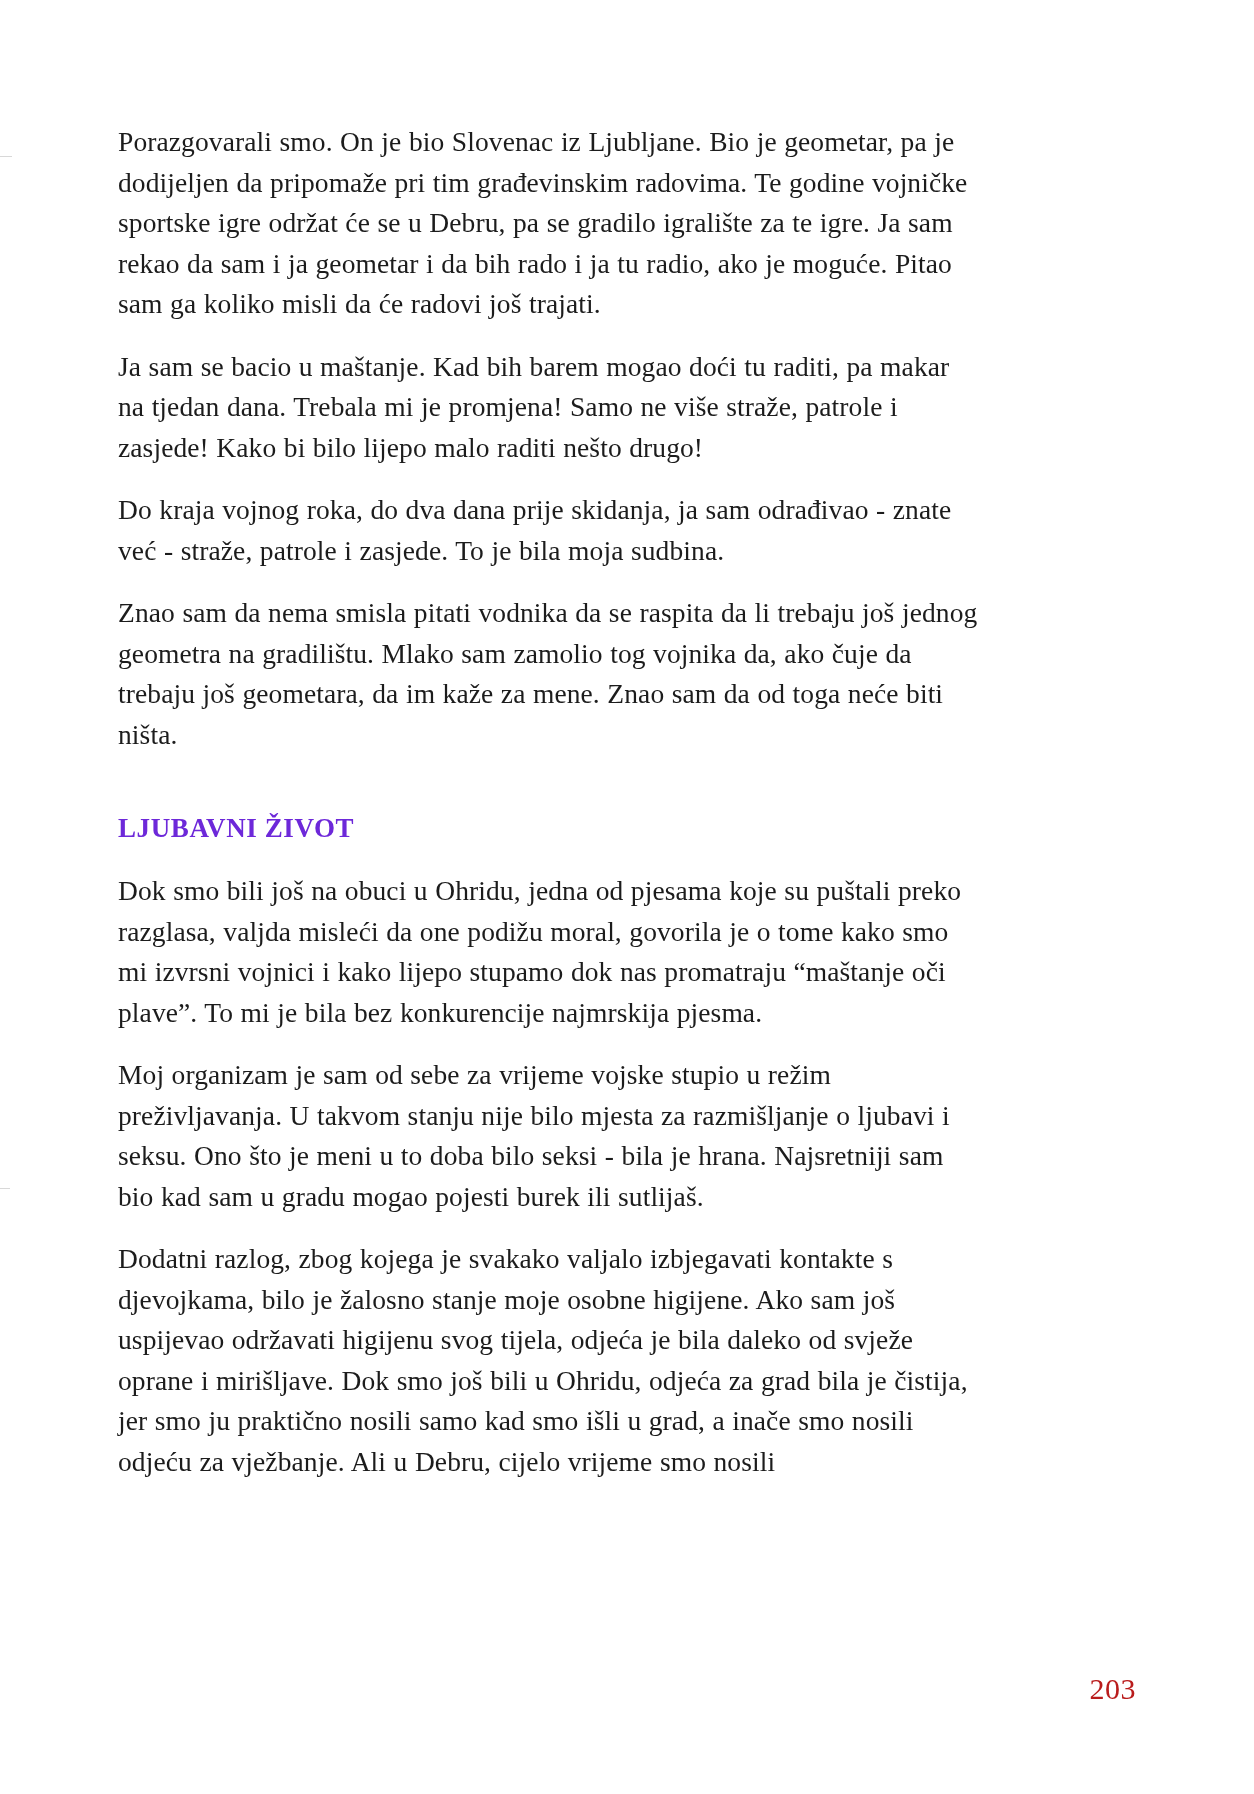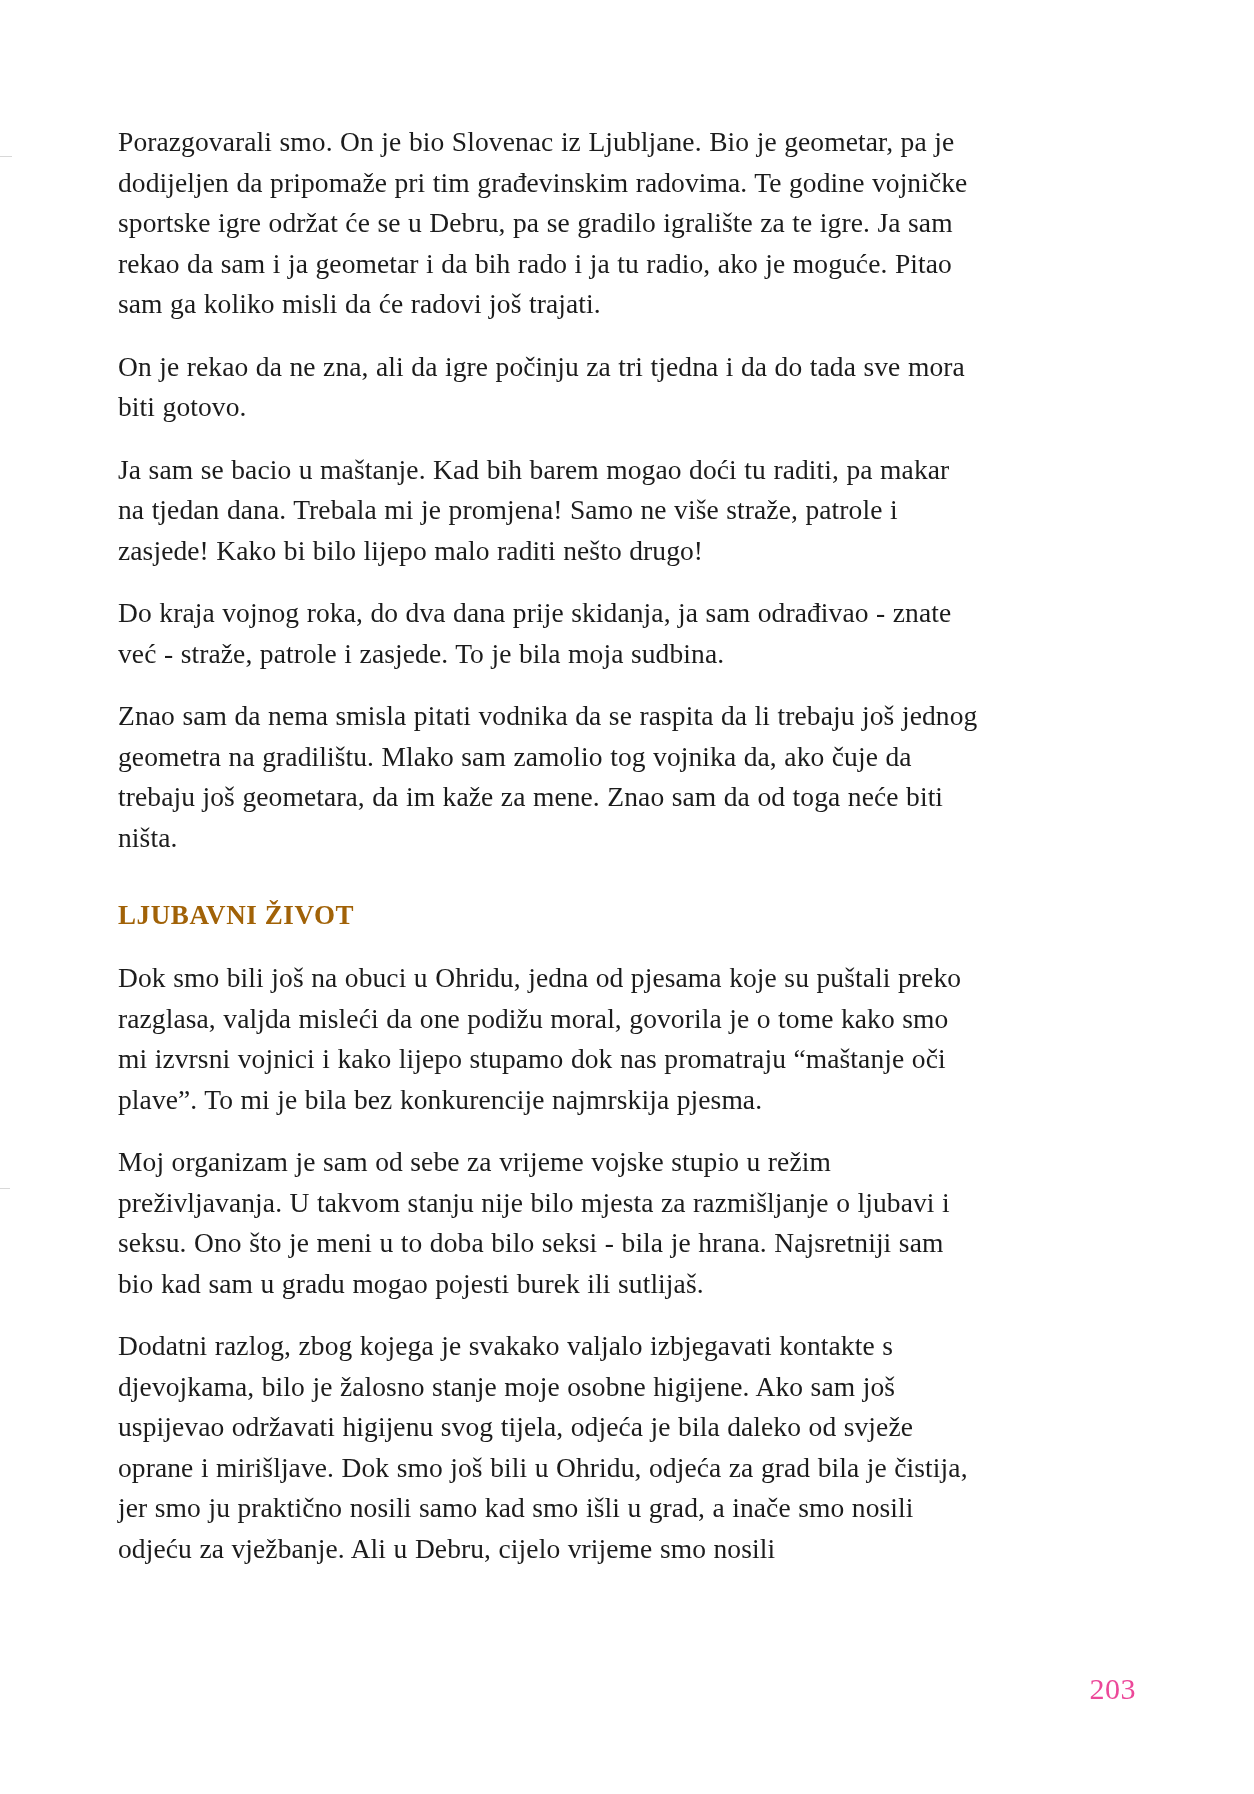--- a/index.html
+++ b/index.html
@@ -33,32 +33,32 @@
     word-spacing: 0.5px;
     -webkit-font-smoothing: antialiased;
   }
   p.para:last-child {
     margin-bottom: 16px;
   }
   h2.section-heading {
     font-family: "Liberation Serif", "DejaVu Serif", serif;
     font-size: 27px;
     font-weight: bold;
-    color: #a16207;
-    margin: 40px 0 26px 0;
+    color: #6d28d9;
+    margin: 56px 0 26px 0;
     letter-spacing: 0.6px;
     line-height: 34px;
   }
   .page-number {
     position: absolute;
     right: 118px;
     bottom: 88px;
     font-family: "Liberation Serif", "DejaVu Serif", serif;
     font-size: 30px;
-    color: #ec4899;
+    color: #b91c1c;
     letter-spacing: 0.5px;
   }
   .edge-marks {
     position: absolute;
     left: 0;
     top: 0;
     width: 100%;
     height: 100%;
     pointer-events: none;
   }
@@ -75,21 +75,20 @@
 <div class="page">
 
   <div class="edge-marks">
     <div class="edge-tick left-upper"></div>
     <div class="edge-tick left-lower"></div>
   </div>
 
   <div class="content">
 
     <p class="para">Porazgovarali smo. On je bio Slovenac iz Ljubljane. Bio je geometar, pa je dodijeljen da pripomaže pri tim građevinskim radovima. Te godine vojničke sportske igre održat će se u Debru, pa se gradilo igralište za te igre. Ja sam rekao da sam i ja geometar i da bih rado i ja tu radio, ako je moguće. Pitao sam ga koliko misli da će radovi još trajati.</p>
-    <p class="para">On je rekao da ne zna, ali da igre počinju za tri tjedna i da do tada sve mora biti gotovo.</p>
     <p class="para">Ja sam se bacio u maštanje. Kad bih barem mogao doći tu raditi, pa makar na tjedan dana. Trebala mi je promjena! Samo ne više straže, patrole i zasjede! Kako bi bilo lijepo malo raditi nešto drugo!</p>
     <p class="para">Do kraja vojnog roka, do dva dana prije skidanja, ja sam odrađivao - znate već - straže, patrole i zasjede. To je bila moja sudbina.</p>
     <p class="para">Znao sam da nema smisla pitati vodnika da se raspita da li trebaju još jednog geometra na gradilištu. Mlako sam zamolio tog vojnika da, ako čuje da trebaju još geometara, da im kaže za mene. Znao sam da od toga neće biti ništa.</p>
 
     <h2 class="section-heading">LJUBAVNI ŽIVOT</h2>
 
     <p class="para">Dok smo bili još na obuci u Ohridu, jedna od pjesama koje su puštali preko razglasa, valjda misleći da one podižu moral, govorila je o tome kako smo mi izvrsni vojnici i kako lijepo stupamo dok nas promatraju “maštanje oči plave”. To mi je bila bez konkurencije najmrskija pjesma.</p>
     <p class="para">Moj organizam je sam od sebe za vrijeme vojske stupio u režim preživljavanja. U takvom stanju nije bilo mjesta za razmišljanje o ljubavi i seksu. Ono što je meni u to doba bilo seksi - bila je hrana. Najsretniji sam bio kad sam u gradu mogao pojesti burek ili sutlijaš.</p>
     <p class="para">Dodatni razlog, zbog kojega je svakako valjalo izbjegavati kontakte s djevojkama, bilo je žalosno stanje moje osobne higijene. Ako sam još uspijevao održavati higijenu svog tijela, odjeća je bila daleko od svježe oprane i mirišljave. Dok smo još bili u Ohridu, odjeća za grad bila je čistija, jer smo ju praktično nosili samo kad smo išli u grad, a inače smo nosili odjeću za vježbanje. Ali u Debru, cijelo vrijeme smo nosili</p>
 

